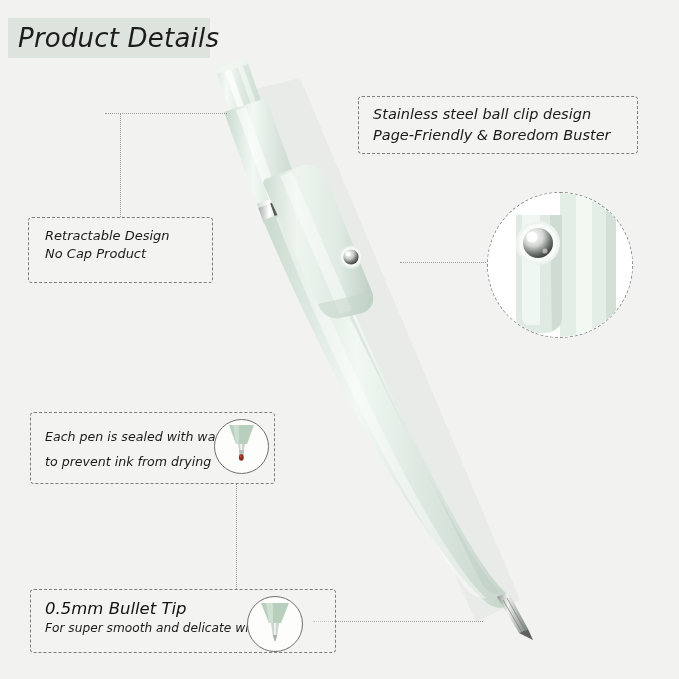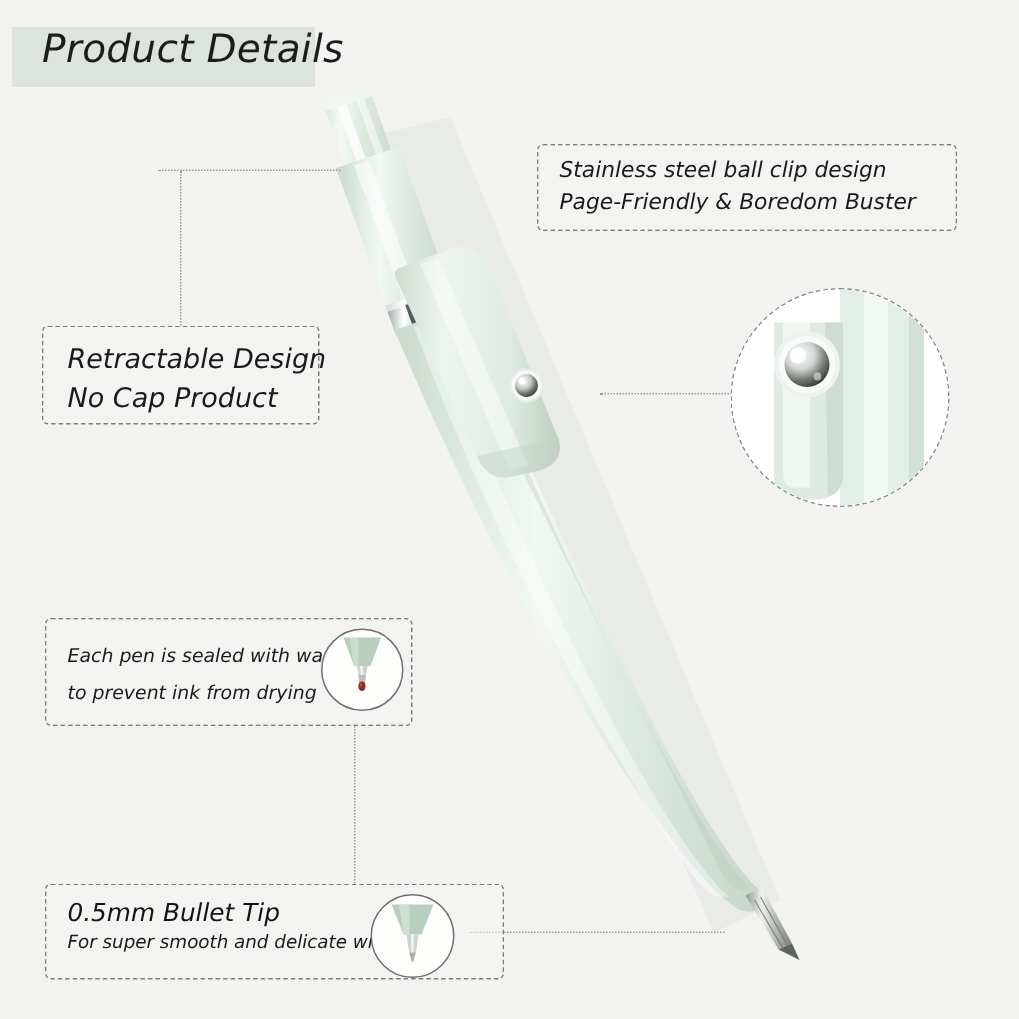--- a/index.html
+++ b/index.html
@@ -10,22 +10,22 @@
     overflow:hidden;
     position:relative;
   }
   #stage{position:absolute;inset:0;width:679px;height:679px;}
 
   
   .title-band{
     position:absolute;left:8px;top:18px;
     width:202px;height:40px;
     background:#dde4de;
-    display:flex;
-    padding-left:20px;
+    display:flex;align-items:center;
+    padding-left:10px;
     box-sizing:border-box;
   }
   .title-text{
     font-style:italic;
     font-size:26px;
     font-weight:400;
     color:#1c1c1c;
     letter-spacing:0.2px;
     white-space:nowrap;
   }
@@ -40,21 +40,21 @@
   }
   .c-line{
     font-style:italic;
     color:#1a1a1a;
     white-space:nowrap;
     line-height:1.42;
   }
 
   #callout-retractable{left:28px;top:217px;width:185px;height:66px;
     padding:9px 0 0 16px;}
-  #callout-retractable .c-line{font-size:18px;font-style:italic;}
+  #callout-retractable .c-line{font-size:13px;font-style:italic;}
 
   #callout-clip{left:358px;top:96px;width:280px;height:58px;
     padding:7px 0 0 14px;}
   #callout-clip .c-line{font-size:14.5px;}
 
   #callout-wax{left:30px;top:412px;width:245px;height:72px;
     padding:11px 0 0 14px;}
   #callout-wax .c-line{font-size:12.6px;line-height:2.0;}
 
   #callout-bullet{left:30px;top:589px;width:306px;height:64px;

